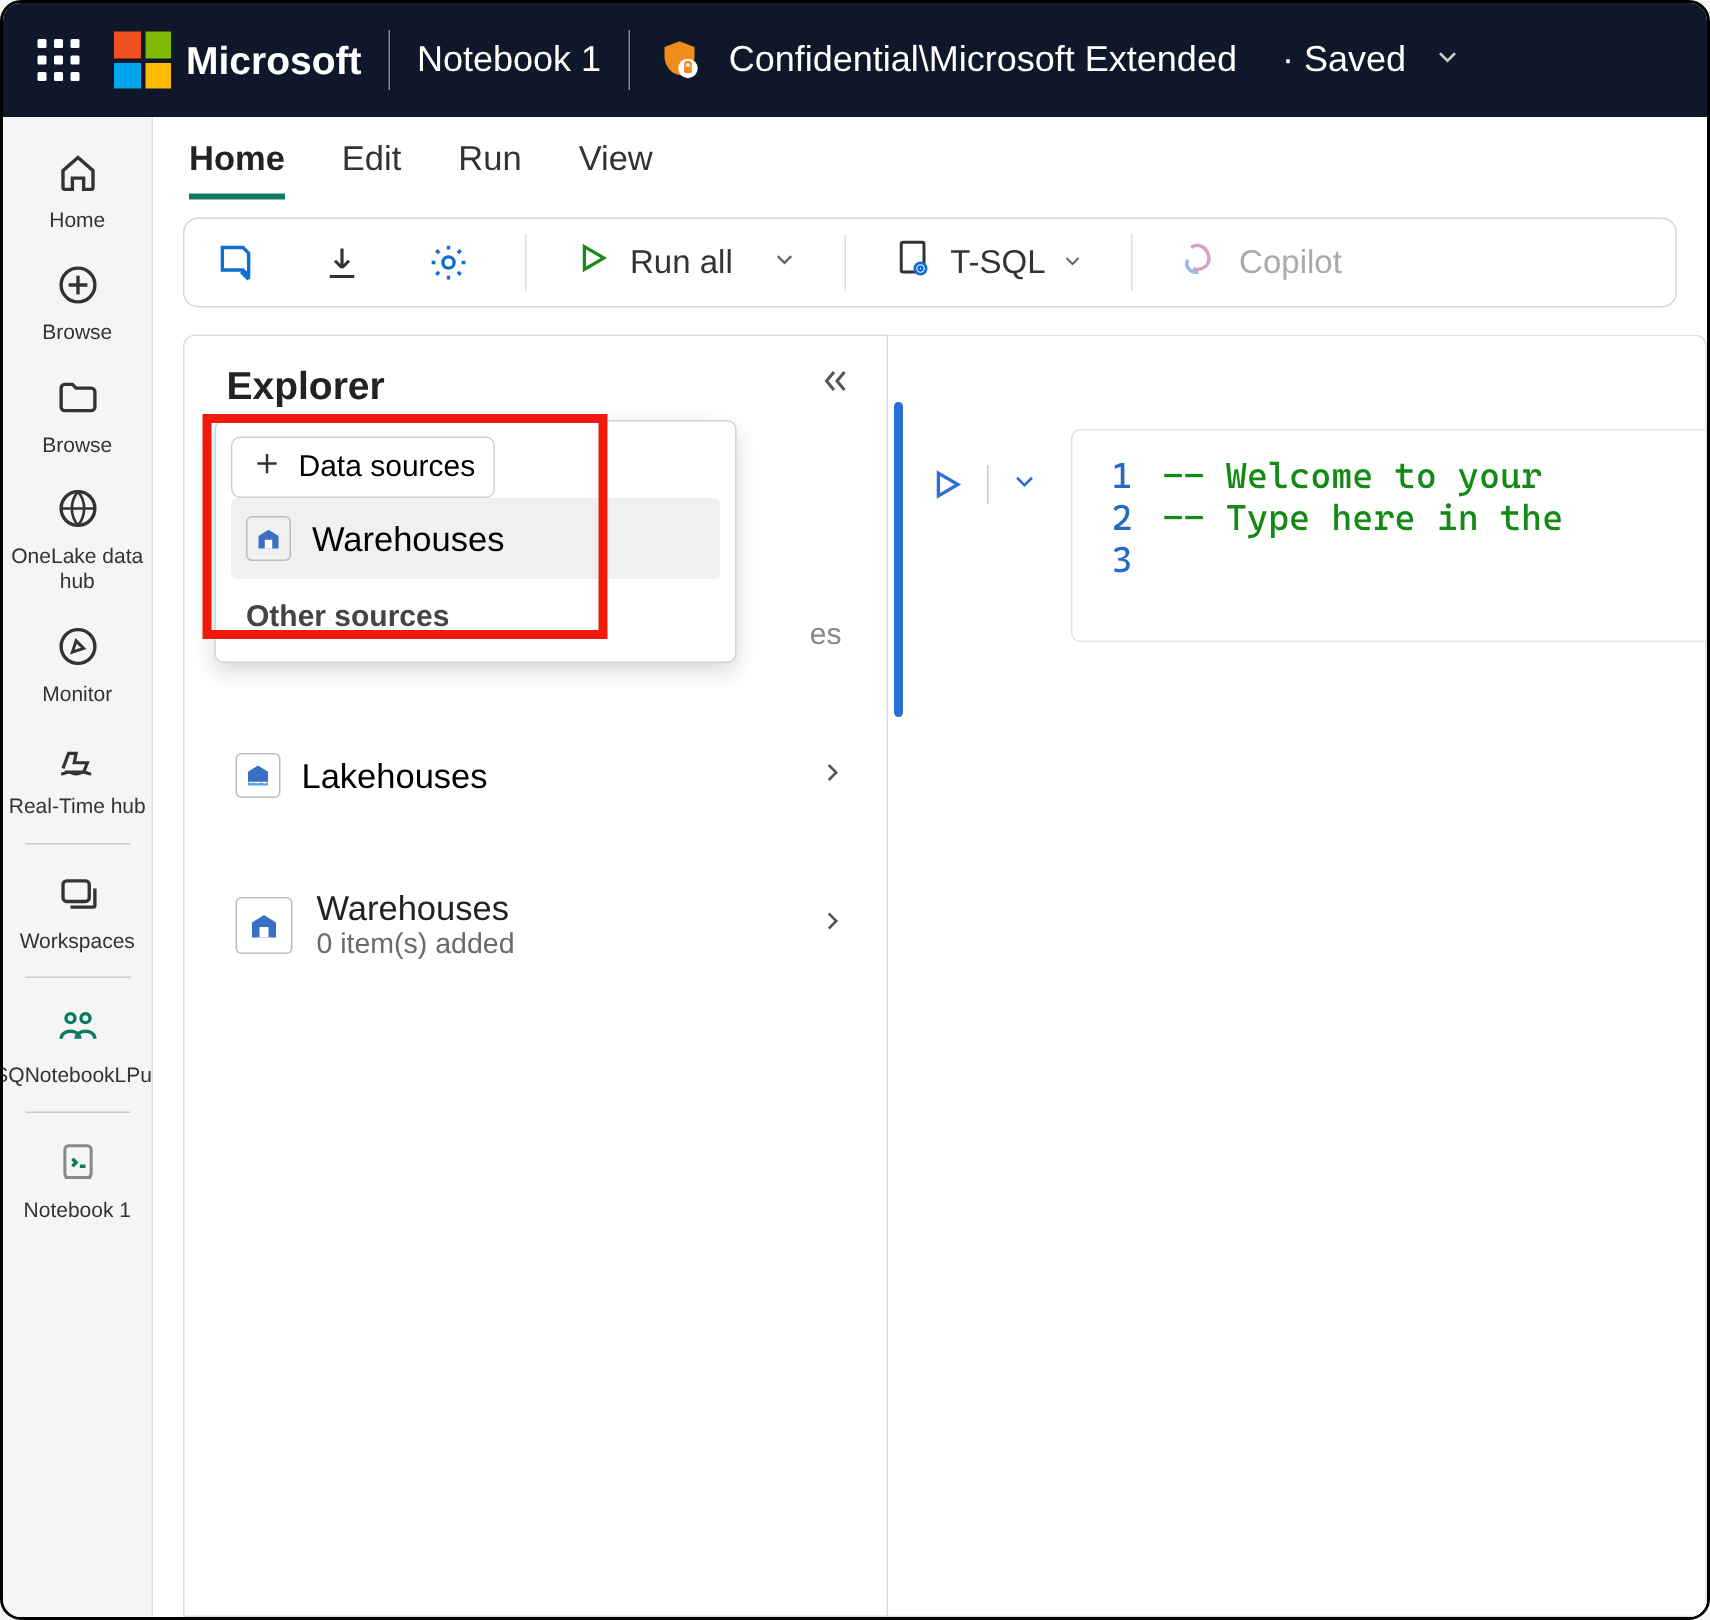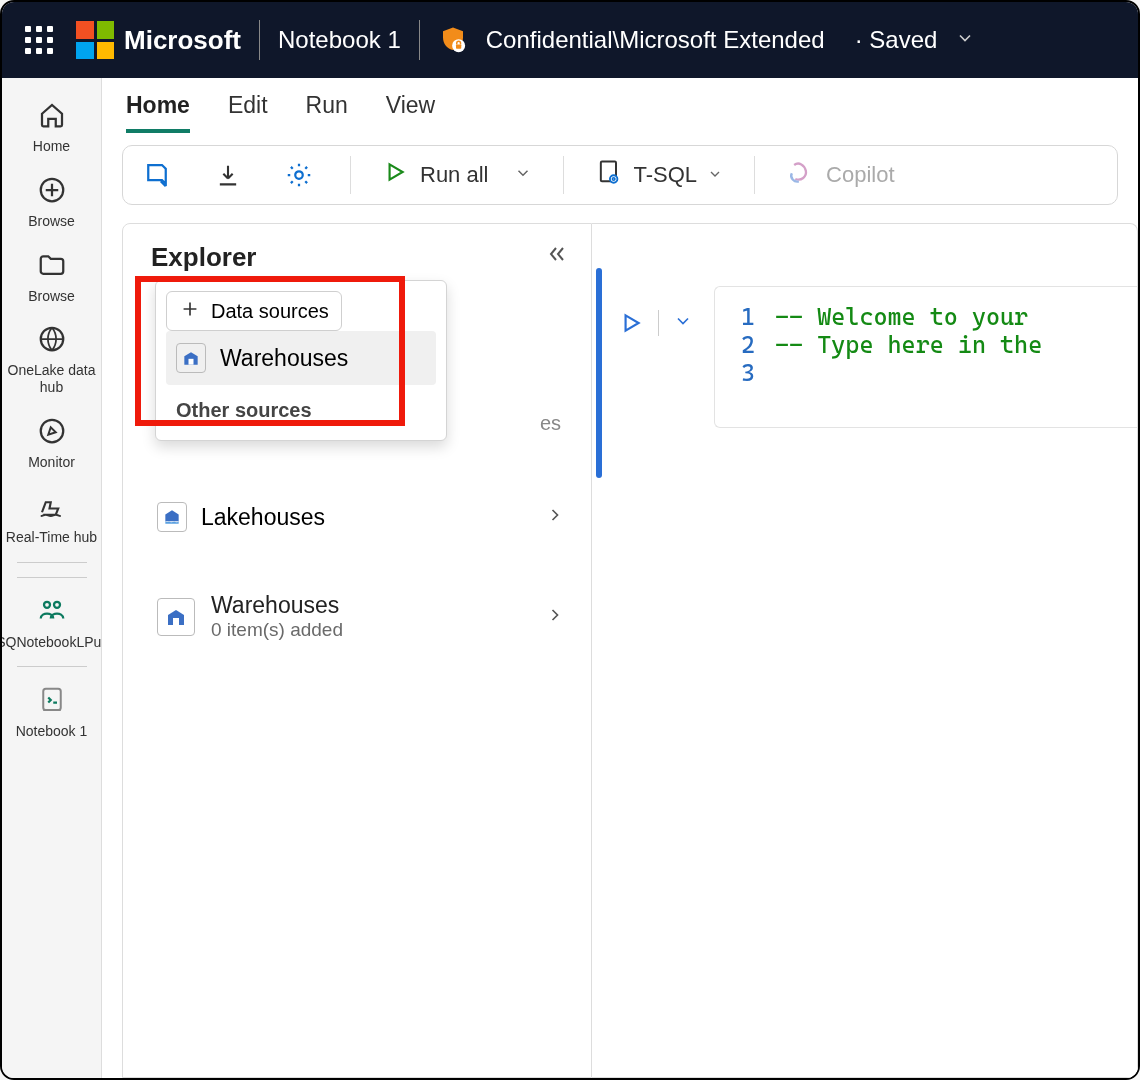--- a/index.html
+++ b/index.html
@@ -32,21 +32,21 @@
   .tool-btn { display:flex; align-items:center; justify-content:center; height:46px; min-width:40px; cursor:pointer;}
   .tb-div { width:1px; height:38px; background:#ddd;}
   .run-all { display:flex; align-items:center; gap:12px; font-size:22px; color:#333;}
   .tsql { display:flex; align-items:center; gap:10px; font-size:22px; color:#333;text-align:center;}
   .copilot { display:flex; align-items:center; gap:12px; font-size:22px; color:#aaa;}
   .content-row { display:flex; flex:1; margin-top:18px;}
   .explorer-panel { width:470px; border:1px solid #ddd; border-right:1px solid #ddd; margin-left:20px; border-radius:8px 0 0 0; background:#fff; position:relative;}
   .explorer-head { display:flex; justify-content:space-between; align-items:flex-start; padding:18px 22px 8px 28px;}
   .explorer-title { font-size:26px; font-weight:600; color:#222;}
   .dbl-chev { font-size:22px; color:#555;}
-  .popup { position:absolute; top:56px; left:32px; width:292px; background:#fff; border:1px solid #d4d4d4; border-radius:6px; box-shadow:0 6px 14px rgba(0,0,0,.15); padding:10px 10px 14px 10px; z-index:20;}
+  .popup { position:absolute; top:56px; left:20px; width:348px; background:#fff; border:1px solid #d4d4d4; border-radius:6px; box-shadow:0 6px 14px rgba(0,0,0,.15); padding:10px 10px 14px 10px; z-index:20;}
   .ds-trigger { display:inline-flex; align-items:center; gap:10px; border:1px solid #cfcfcf; border-radius:6px; padding:6px 12px;}
   .ds-trigger-text { font-size:20px;}
   .popup-item { display:flex; align-items:center; gap:14px; padding:12px 10px; font-size:23px; border-radius:4px; cursor:pointer;}
   .popup-item.hover { background:#f0f0f0;}
   .popup-section { font-size:20px; font-weight:600; color:#444; padding:14px 10px 4px 10px;}
   .highlight-box { position:absolute; top:52px; left:12px; width:270px; height:150px; border:6px solid #ef1a0b; z-index:30; pointer-events:none;}
   .lake-row { position:absolute; top:270px; left:24px; right:16px; display:flex; align-items:center; justify-content:space-between; font-size:23px; padding:8px 10px;}
   .lake-left { display:flex; align-items:center; gap:14px;}
   .wh-row { position:absolute; top:360px; left:24px; right:16px; display:flex; align-items:center; justify-content:space-between; padding:8px 10px;}
   .wh-left { display:flex; align-items:center; gap:16px;}
@@ -156,20 +156,29 @@
     </div>
     <div class="side-item">
       <div class="side-icon">
           <svg width="30" height="30" viewBox="0 0 24 24">
             <path d="M4 17l3-8h4l-1 5h7l-2 5H5M3 20c2 0 2-1 4-1s2 1 4 1 2-1 4-1 2 1 4 1" fill="none" stroke="#333" stroke-width="1.7"></path>
           </svg>
         </div>
       <div class="side-label">Real-Time hub</div>
     </div>
     <div class="side-sep"></div>
+    <div class="side-item">
+      <div class="side-icon">
+          <svg width="30" height="30" viewBox="0 0 24 24">
+            <rect x="4" y="5" width="14" height="11" rx="2" fill="none" stroke="#333" stroke-width="1.8"></rect>
+            <path d="M8 19h12a1 1 0 001-1V9" fill="none" stroke="#333" stroke-width="1.8"></path>
+          </svg>
+        </div>
+      <div class="side-label">Workspaces</div>
+    </div>
     <div class="side-sep"></div>
     <div class="side-item">
       <div class="side-icon">
           <svg width="30" height="30" viewBox="0 0 24 24">
             <circle cx="8" cy="7" r="2.4" fill="none" stroke="#0c7a5f" stroke-width="1.8"></circle>
             <circle cx="16" cy="7" r="2.4" fill="none" stroke="#0c7a5f" stroke-width="1.8"></circle>
             <path d="M3 18c0-3 3-4 5-4s5 1 5 4M11 18c0-3 3-4 5-4s5 1 5 4" fill="none" stroke="#0c7a5f" stroke-width="1.8"></path>
           </svg>
         </div>
       <div class="side-label">TSQNotebookLPuPr</div>

